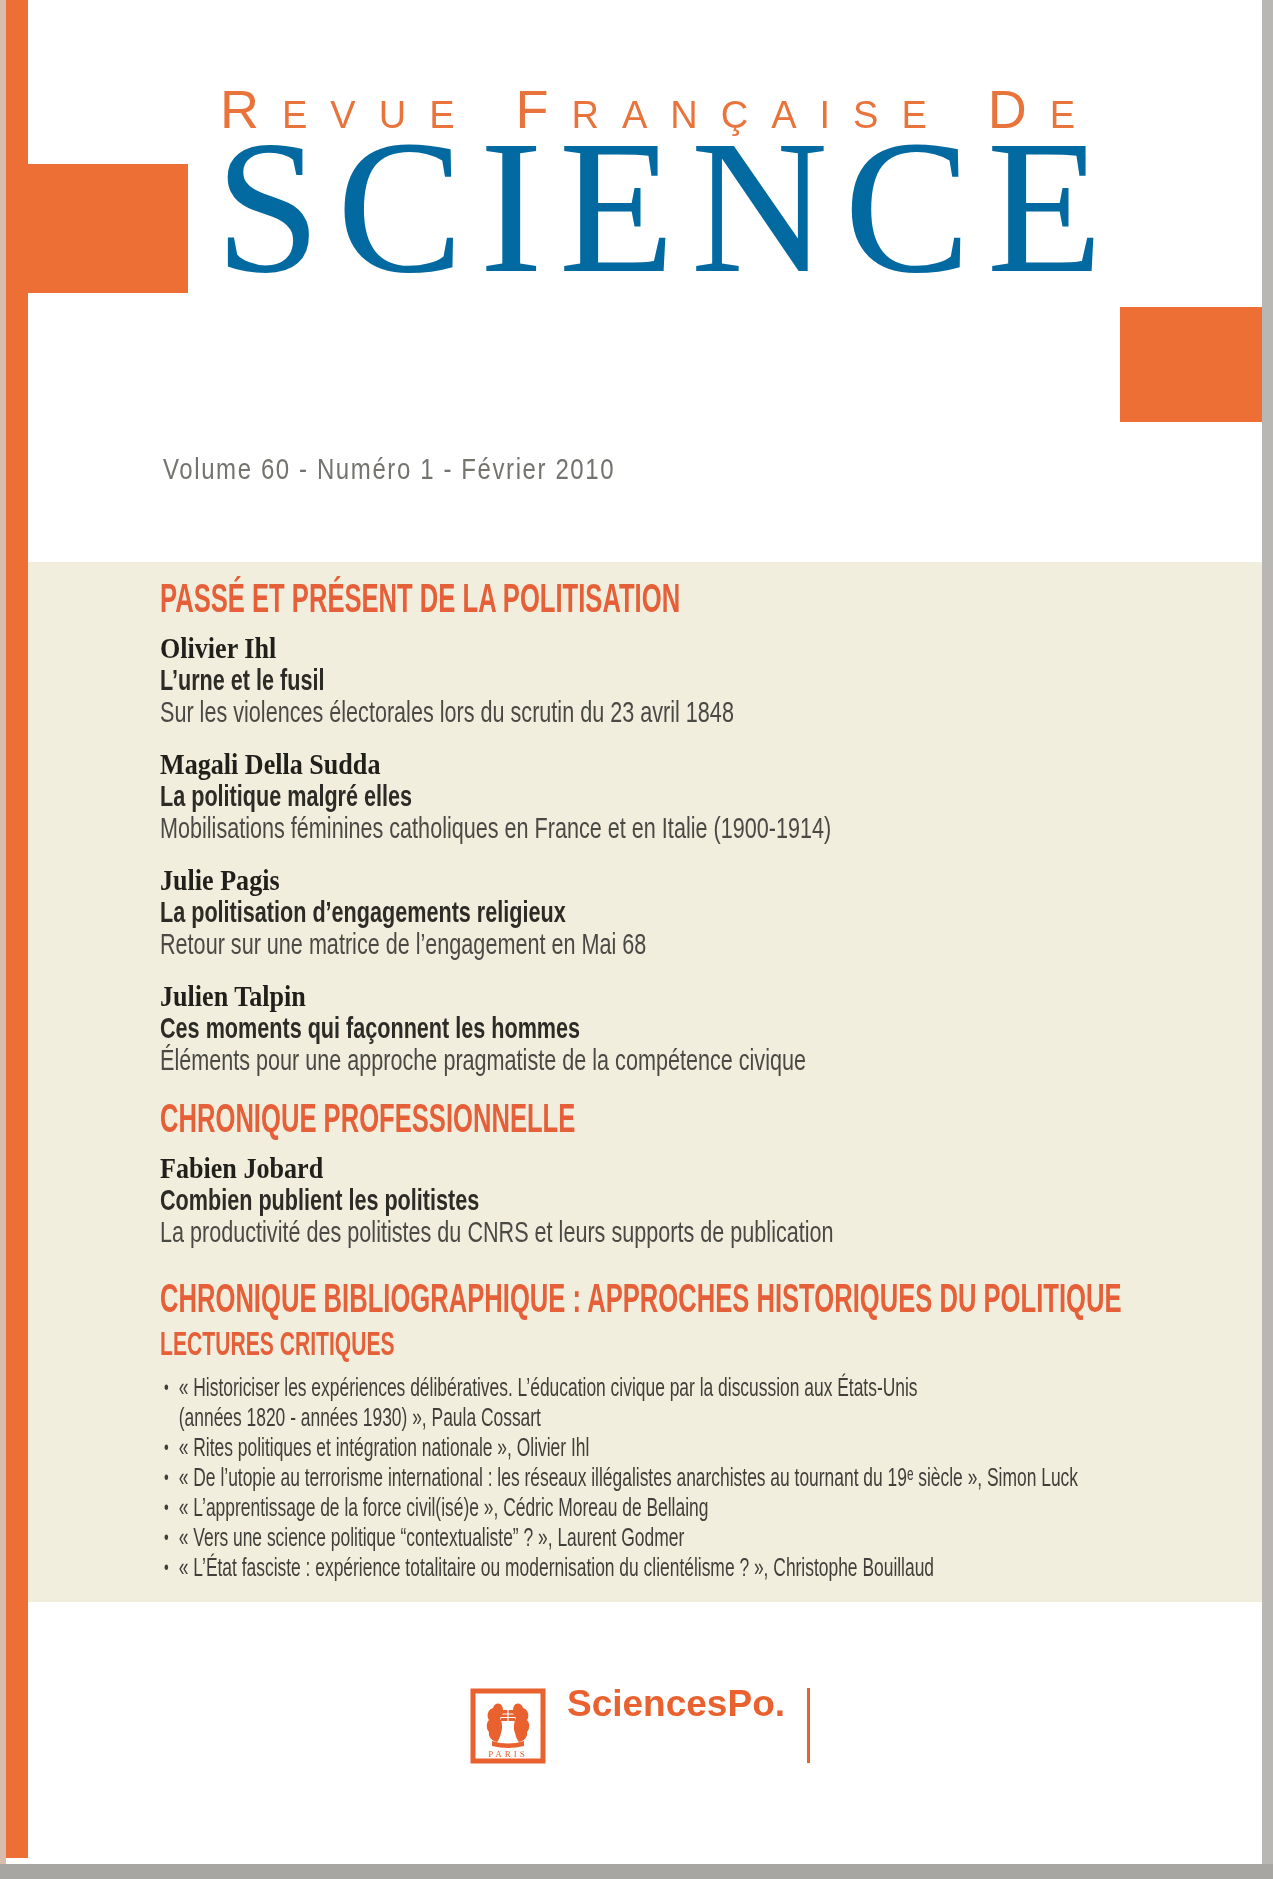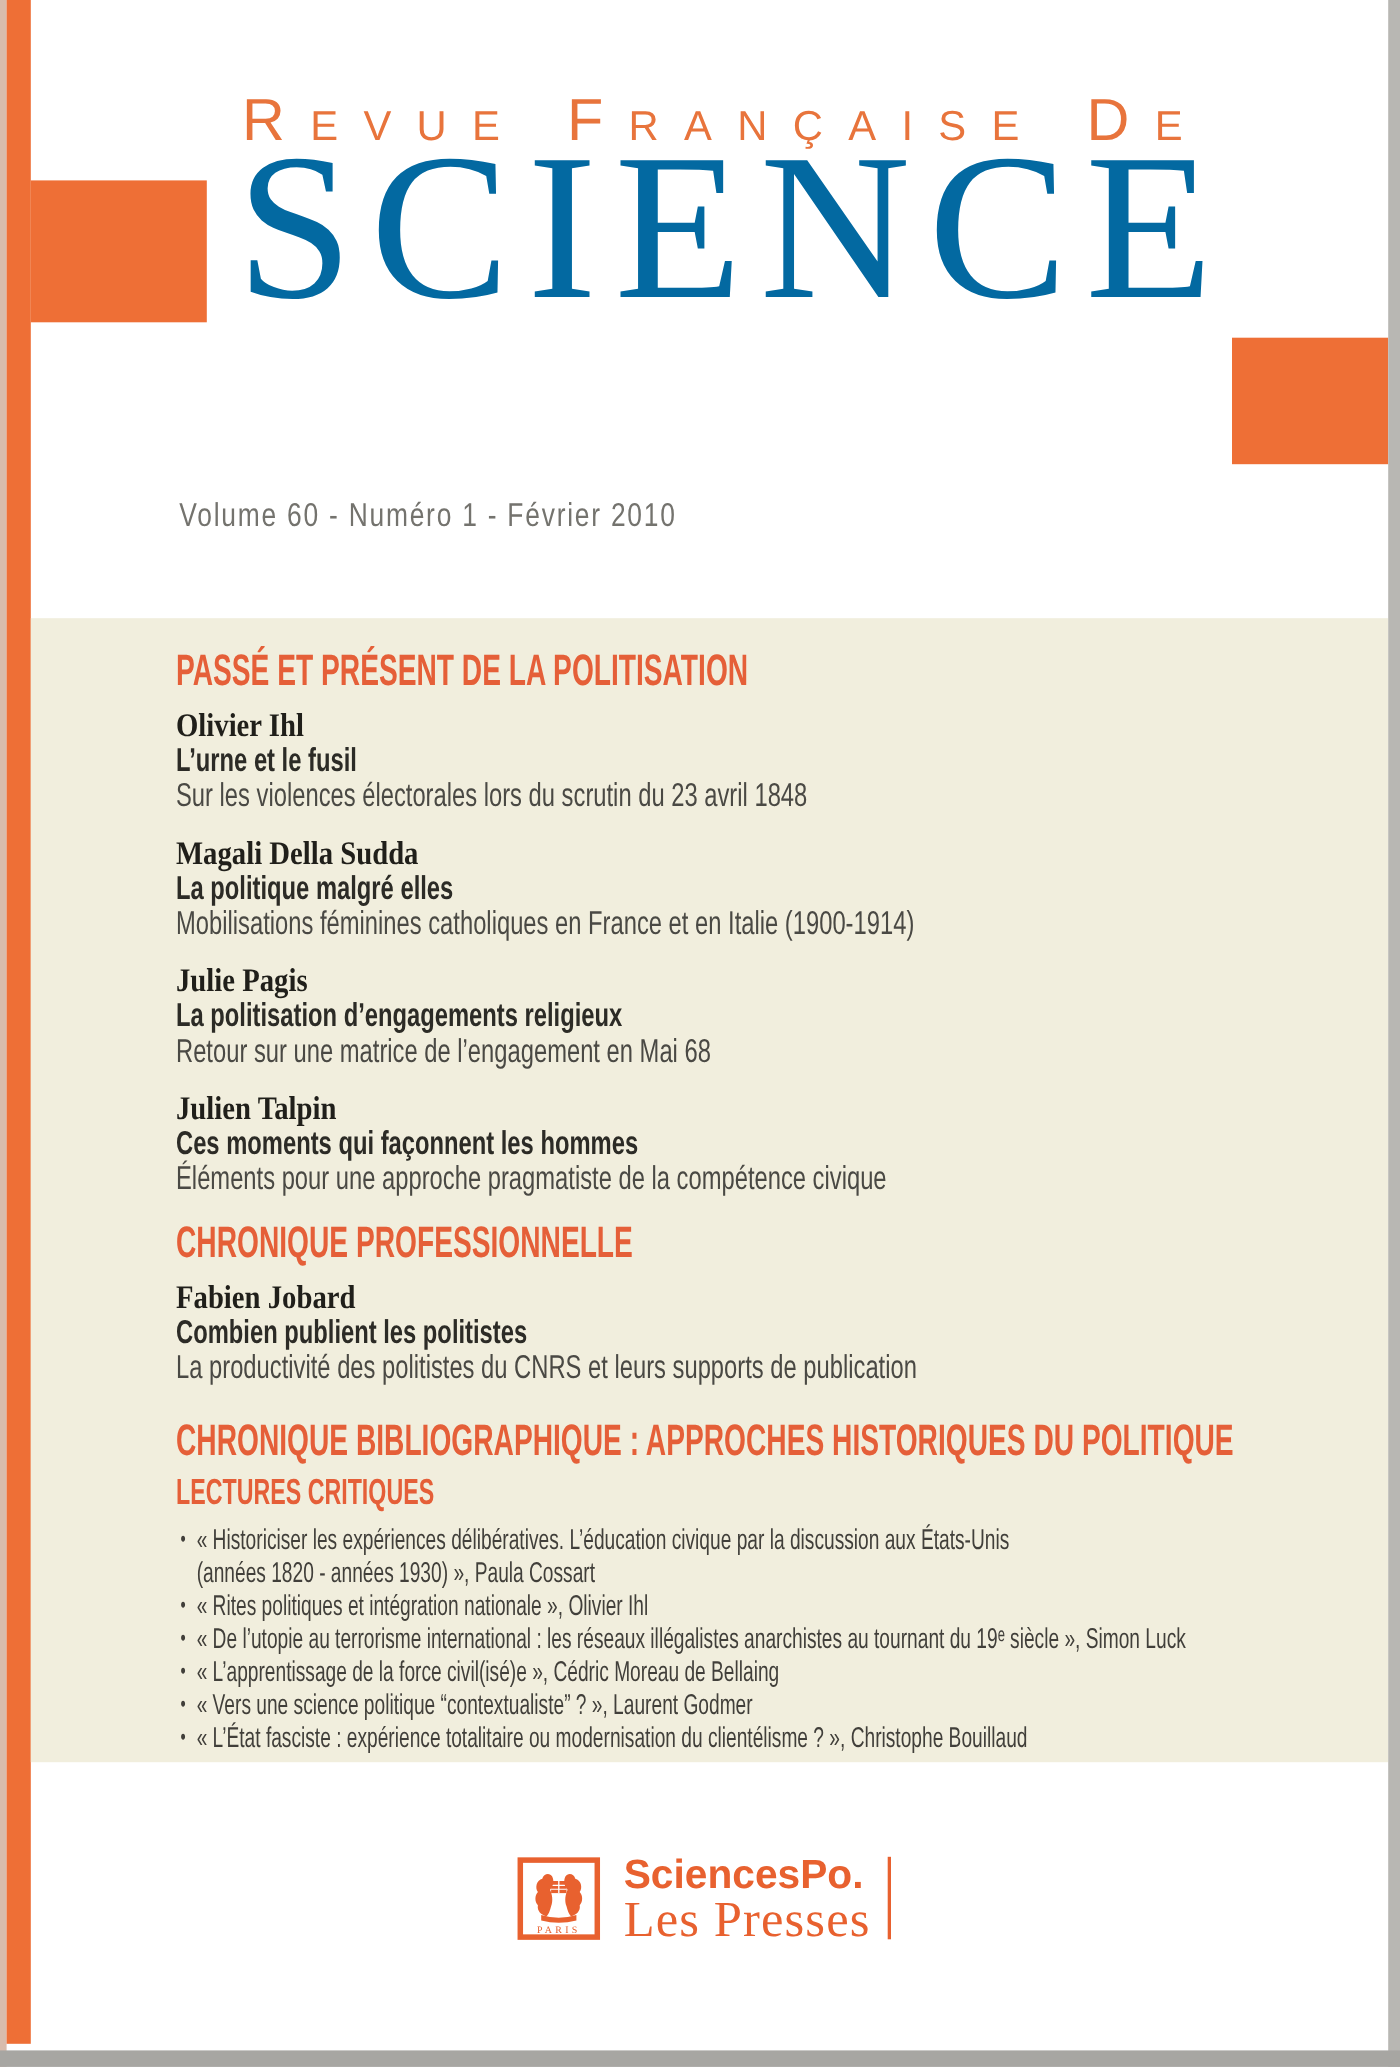--- a/index.html
+++ b/index.html
@@ -22,21 +22,21 @@
               font-size:54px;line-height:1;letter-spacing:23px;color:#e8743c;white-space:nowrap;}
   .title1{left:215px;top:112px;font-family:"Liberation Serif",serif;font-size:190px;line-height:1;
           letter-spacing:16px;color:#0369a1;white-space:nowrap;text-align:right;}
   .title2{left:215px;top:270px;font-family:"Liberation Serif",serif;font-size:155px;line-height:1;
           letter-spacing:10px;color:#e8743c;white-space:nowrap;}
   .issue{left:163px;top:452px;font-size:30px;color:#74736e;letter-spacing:2px;white-space:nowrap;
          transform:scaleX(.8);transform-origin:0 0;}
 
   
   .panel{left:28px;top:562px;width:1234px;height:1040px;background:#f1eedd;
-         padding:26px 0 0 132px;box-sizing:border-box;}
+         padding:14px 0 0 132px;box-sizing:border-box;}
   .h-sec{font-size:40px;font-weight:bold;color:#e55f38;line-height:44px;margin:0;
          transform:scaleX(.64);transform-origin:0 50%;white-space:nowrap;}
   .h-sub{font-size:33px;font-weight:bold;color:#e55f38;line-height:36px;margin:0;
          transform:scaleX(.64);transform-origin:0 50%;white-space:nowrap;}
   .mb12{margin-bottom:12px;} .mt20{margin-top:20px;} .mt28{margin-top:28px;}
   .mb6{margin-bottom:6px;} .mb10{margin-bottom:10px;}
   .entry{margin-bottom:20px;}
   .entry div{line-height:32px;}
   .author{font-family:"Liberation Serif",serif;font-weight:bold;font-size:30px;color:#201f1a;
           transform:scaleX(.87);transform-origin:0 50%;white-space:nowrap;}
@@ -127,18 +127,17 @@
     <line x1="31" y1="29.5" x2="45" y2="29.5" stroke="#fff" stroke-width="1"></line>
 
     <path d="M27,54 C22,53 18,49 19,44 C16,41 16,35 19,32 C16,28 18,21 23,20 C24,15 30,14 32,18 C34,22 33,27 30,30 C32,34 33,40 31,45 C30,49 29,52 27,54 Z" fill="#e8612f"></path>
 
     <path d="M49,54 C54,53 58,49 57,44 C60,41 60,35 57,32 C60,28 58,21 53,20 C52,15 46,14 44,18 C42,22 43,27 46,30 C44,34 43,40 45,45 C46,49 47,52 49,54 Z" fill="#e8612f"></path>
 
     <path d="M22,53 Q38,58 54,53 L54,58 Q38,62 22,58 Z" fill="#e8612f"></path>
     <text x="38" y="69" text-anchor="middle" font-family="Liberation Serif, serif" font-size="9" letter-spacing="3" fill="#e8612f">PARIS</text>
   </svg>
   <div class="abs logo-name">SciencesPo.</div>
-  <div class="abs logo-imprint">Les Presses</div>
   <div class="abs logo-divider"></div>
 
   <div class="abs edge-right"></div>
   <div class="abs edge-bottom"></div>
 </div>
 
 </body></html>

